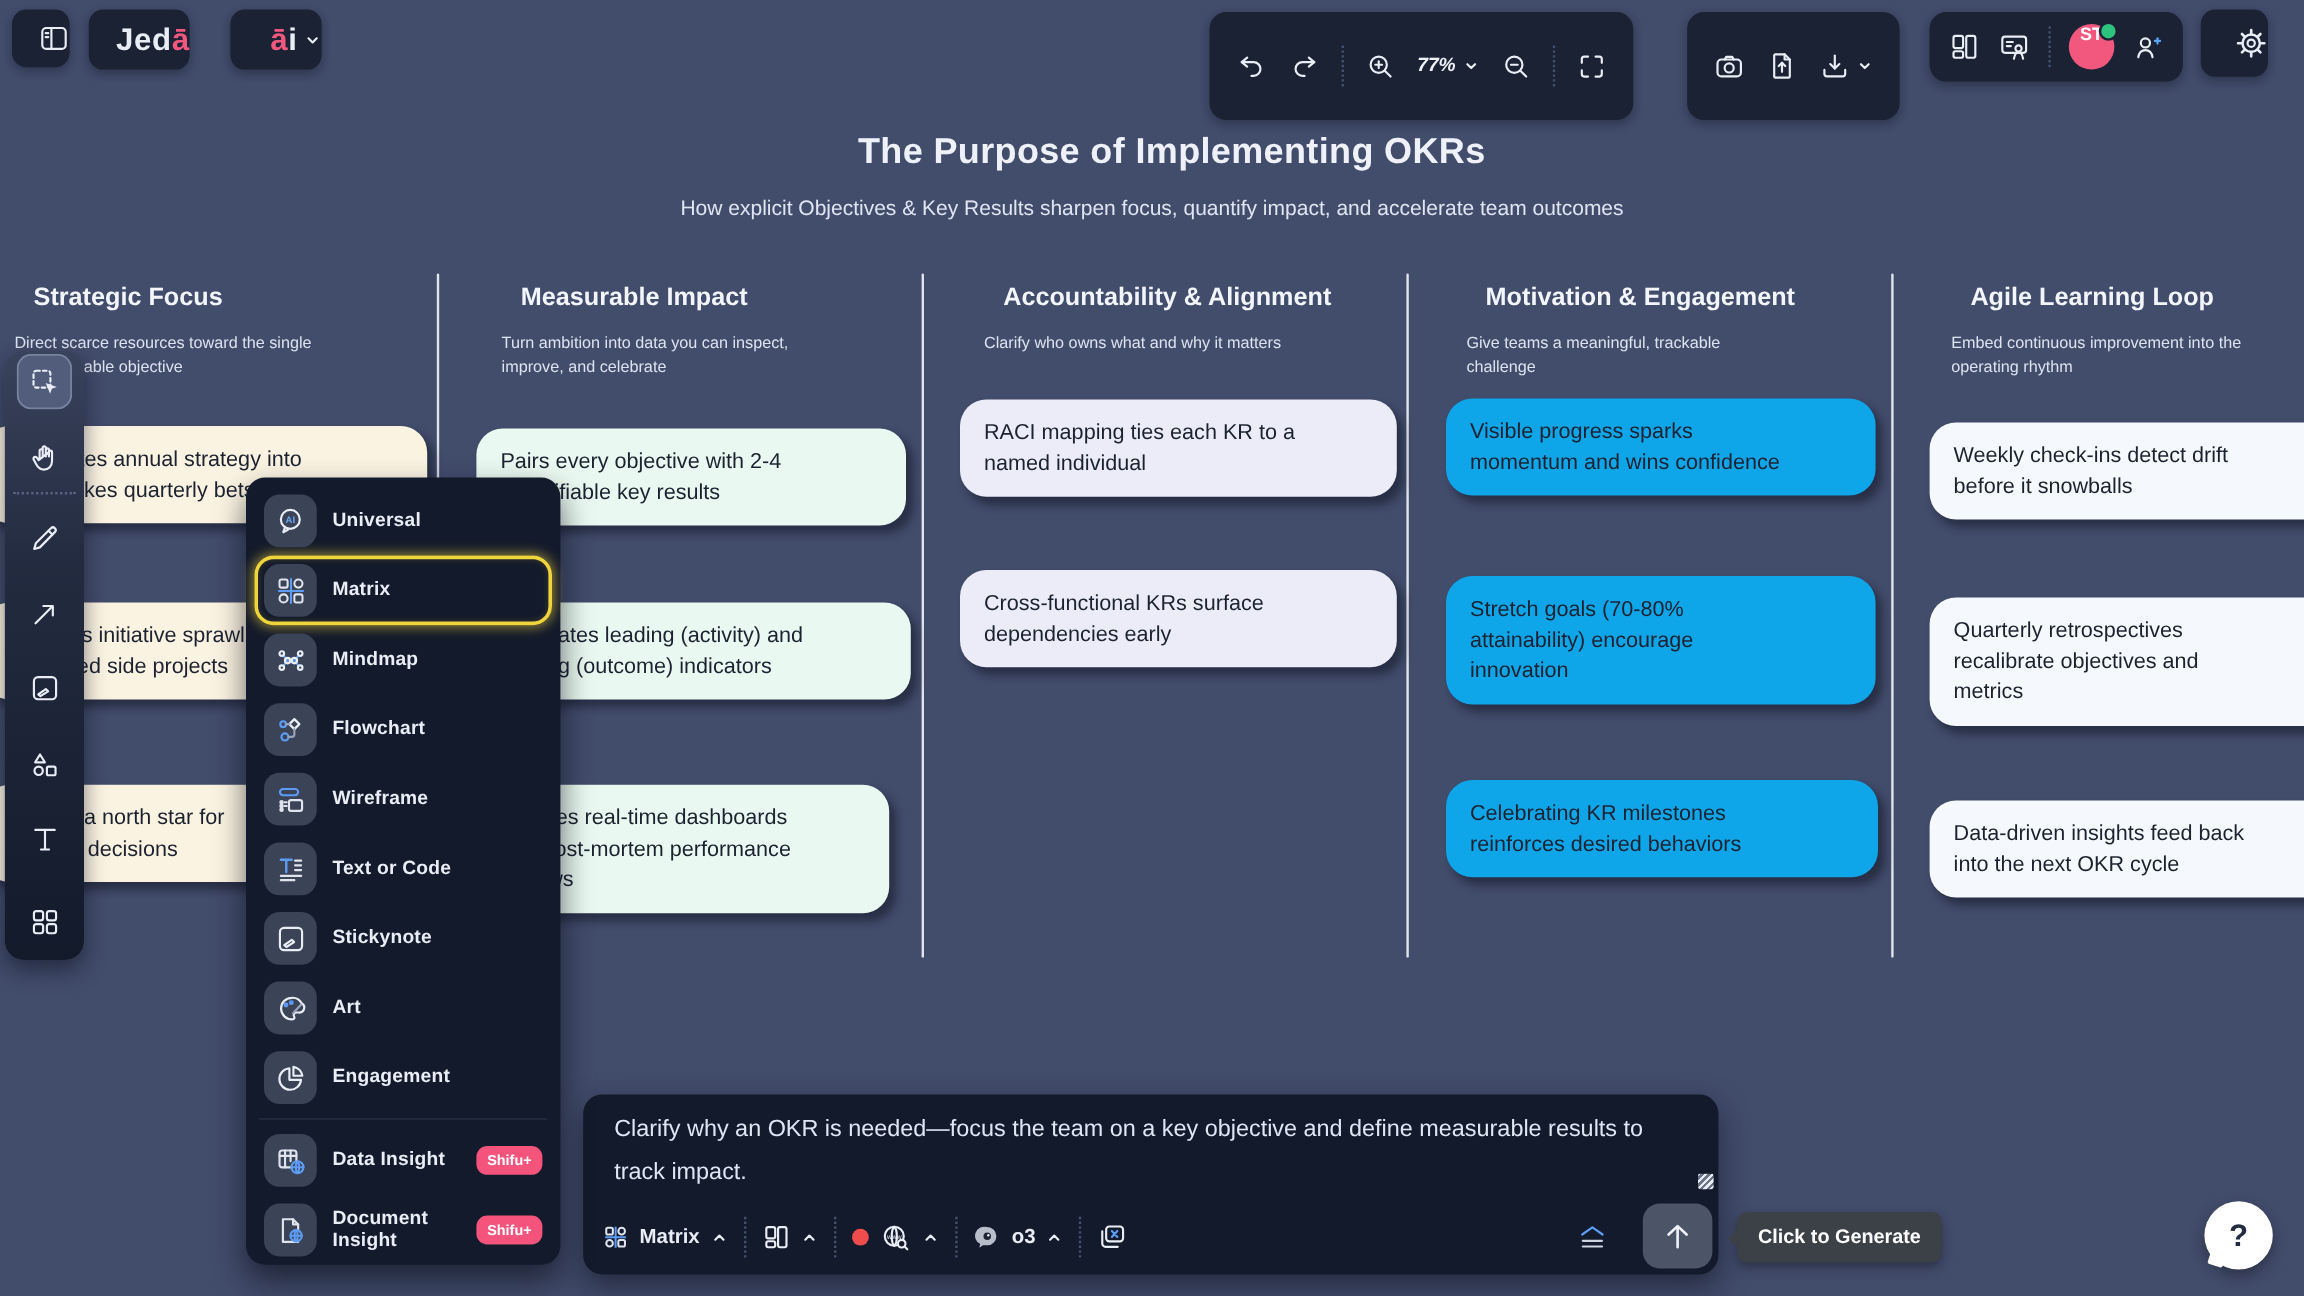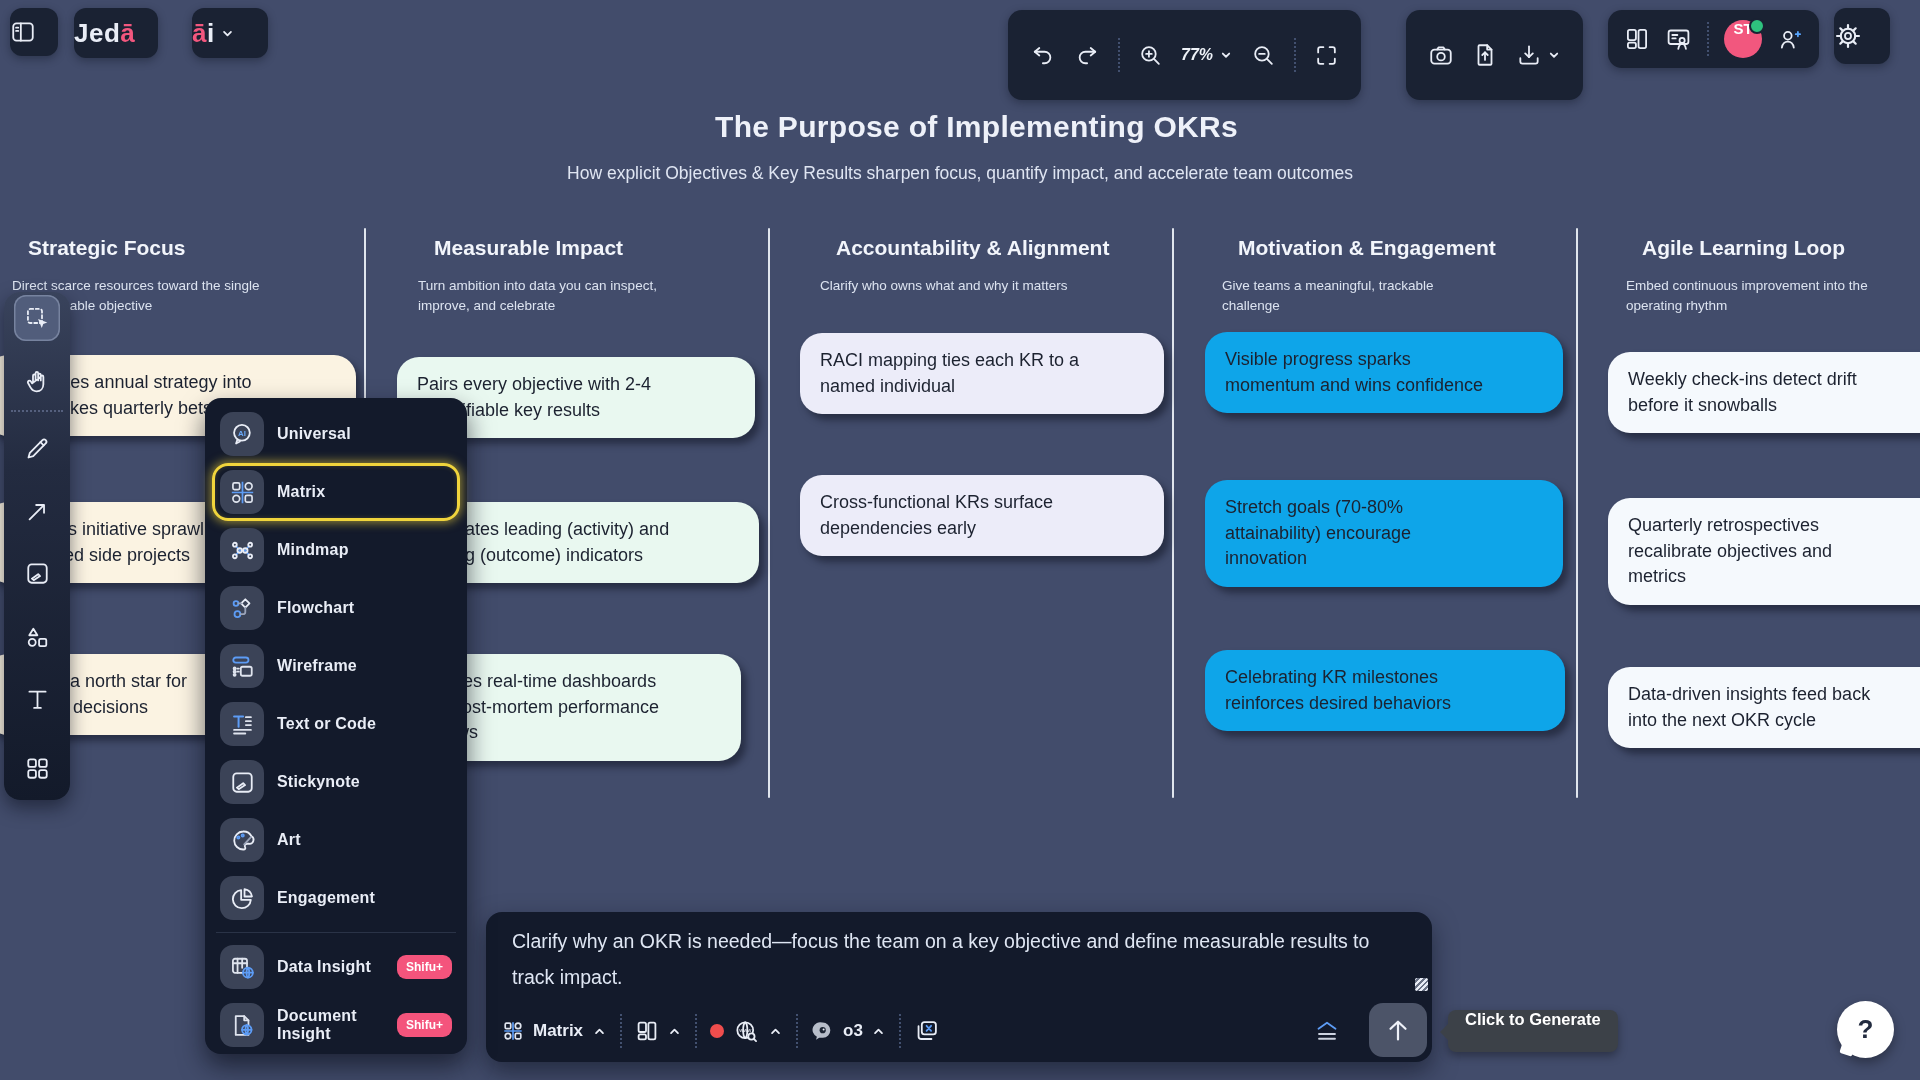--- a/index.html
+++ b/index.html
@@ -4,21 +4,21 @@
 <style>
   html,body{margin:0;padding:0;overflow:hidden;background:#2c3248;}
   .stage{position:relative;width:1920px;height:1080px;overflow:hidden;background:#424c6b;
          font-family:"Liberation Sans",sans-serif;}
   svg{display:block;}
   svg *{vector-effect:non-scaling-stroke;}
   .ic{stroke:#e9edf6;fill:none;stroke-width:1.8;stroke-linecap:round;stroke-linejoin:round;}
 
   
   .tbtn{position:absolute;background:#1a2233;border-radius:12px;display:flex;align-items:center;
-        justify-content:flex-start;box-shadow:0 3px 8px rgba(10,14,25,.35);cursor:pointer;}
+        justify-content:flex-end;box-shadow:0 3px 8px rgba(10,14,25,.35);cursor:pointer;}
   .tgroup{position:absolute;background:#1a2233;border-radius:14px;height:58px;display:flex;
           align-items:center;padding:16px 22px;gap:18px;box-shadow:0 3px 8px rgba(10,14,25,.35);}
   .dotsep{height:34px;border-left:2px dotted #42506f;}
   .logo-text{font-size:26px;font-weight:700;color:#e9edf6;letter-spacing:.5px;}
   .accent{color:#f2577e;}
   .zoom-label{font-size:16px;font-weight:700;color:#eef2f8;font-style:italic;}
   .avatar{width:38px;height:38px;border-radius:50%;background:#f2577e;color:#fff;font-size:15px;
           font-weight:700;display:flex;align-items:flex-start;justify-content:center;position:relative;}
   .avatar .presence{position:absolute;top:-2px;right:-3px;width:12px;height:12px;border-radius:50%;
           background:#2ec27e;border:2px solid #1a2233;}
@@ -74,21 +74,21 @@
           background:repeating-linear-gradient(135deg,#e9edf6 0 2px,#6b7386 2px 4px);cursor:nwse-resize;}
   .controls{position:absolute;left:0;right:0;bottom:0;height:62px;display:flex;align-items:center;
           padding:0 16px;gap:13px;}
   .ctrl-label{font-size:17px;font-weight:600;color:#e9edf6;}
   .red-dot{width:14px;height:14px;border-radius:50%;background:#ef4d4d;}
   .gen-btn{position:absolute;right:5px;bottom:5px;width:58px;height:54px;background:#4c5468;
           border-radius:14px;display:flex;align-items:center;justify-content:center;cursor:pointer;}
   .collapse{margin-left:auto;margin-right:74px;cursor:pointer;}
 
   .tooltip{position:absolute;left:1448px;top:1010px;height:42px;background:#3c4148;border-radius:8px;
-          display:flex;align-items:flex-start;padding:0 17px;color:#fff;font-size:16.5px;font-weight:700;
+          display:flex;align-items:center;padding:0 17px;color:#fff;font-size:16.5px;font-weight:700;
           z-index:50;box-shadow:0 4px 10px rgba(0,0,0,.35);}
   .tooltip::before{content:"";position:absolute;left:-8px;top:14px;border:8px solid transparent;
           border-right-color:#3c4148;border-left:0;}
 
   .help-fab{position:absolute;left:1837px;top:1001px;width:57px;height:57px;background:#fff;
           border-radius:50%;display:flex;align-items:center;justify-content:center;font-size:26px;
           font-weight:700;color:#222b3f;z-index:50;box-shadow:0 5px 12px rgba(0,0,0,.35);cursor:pointer;}
   .help-fab::after{content:"";position:absolute;left:4px;bottom:3px;width:13px;height:13px;
           background:#fff;transform:rotate(18deg);border-radius:2px;}
   .help-fab span{position:relative;z-index:1;}

